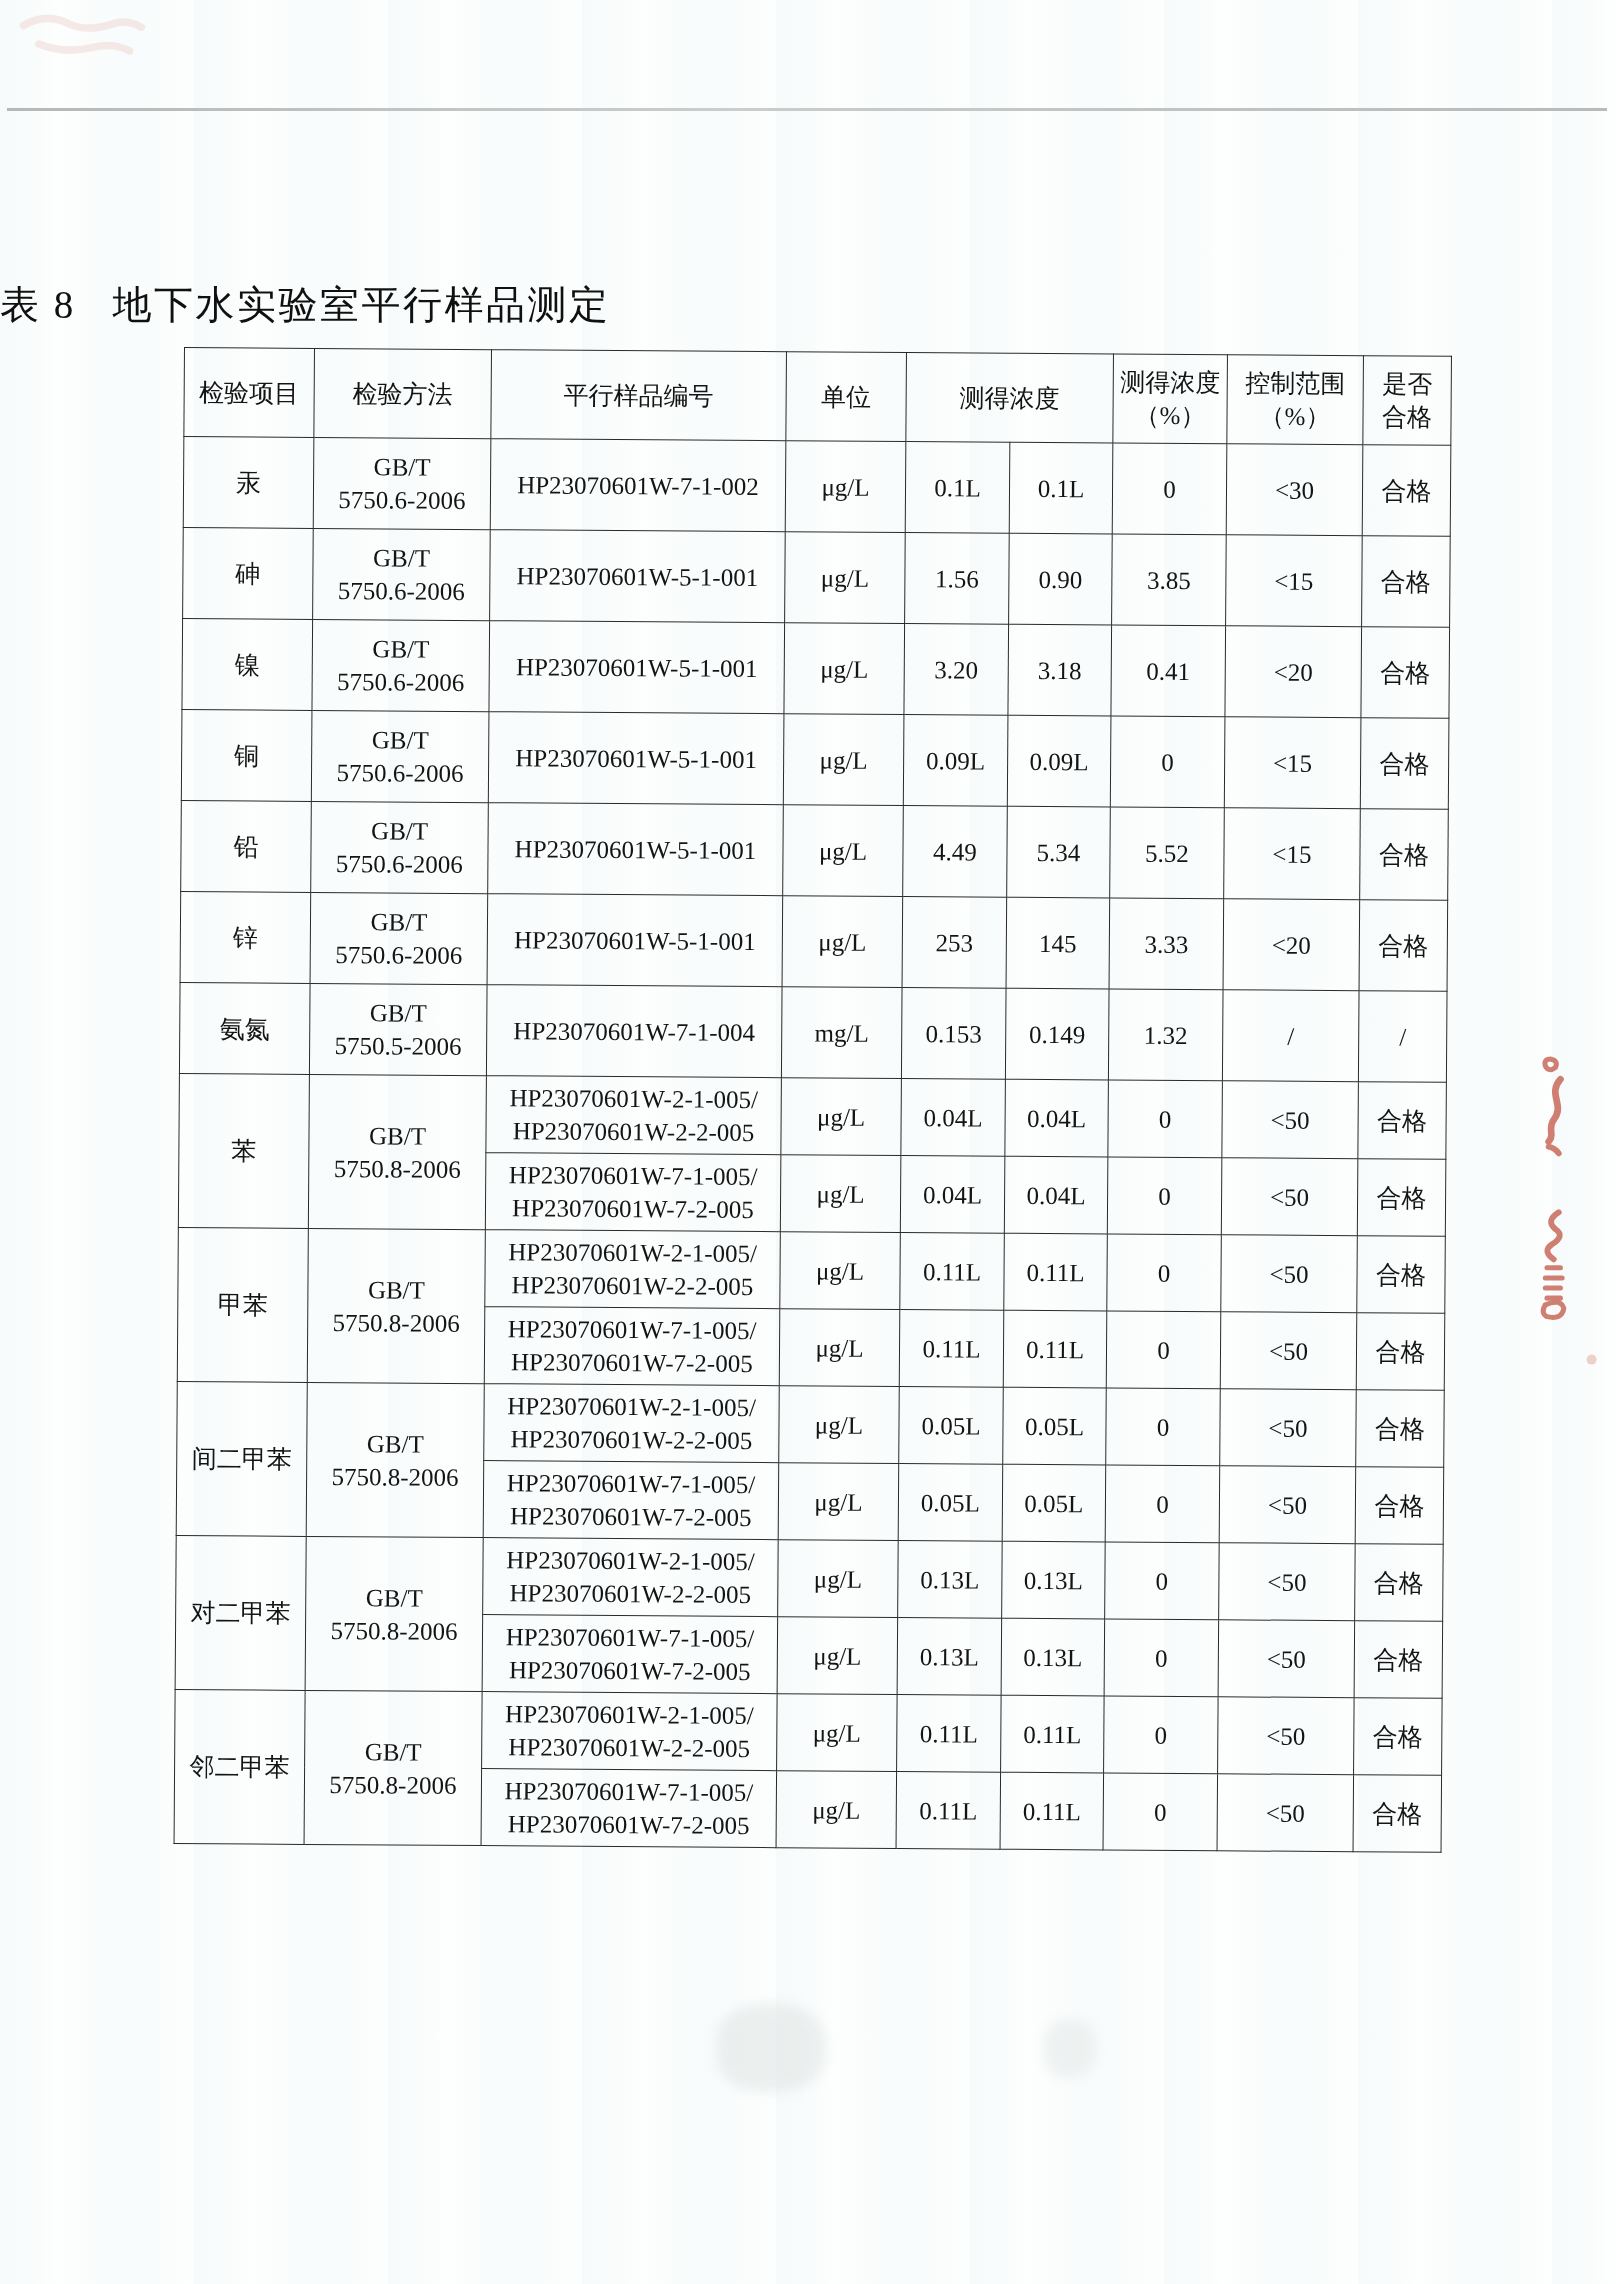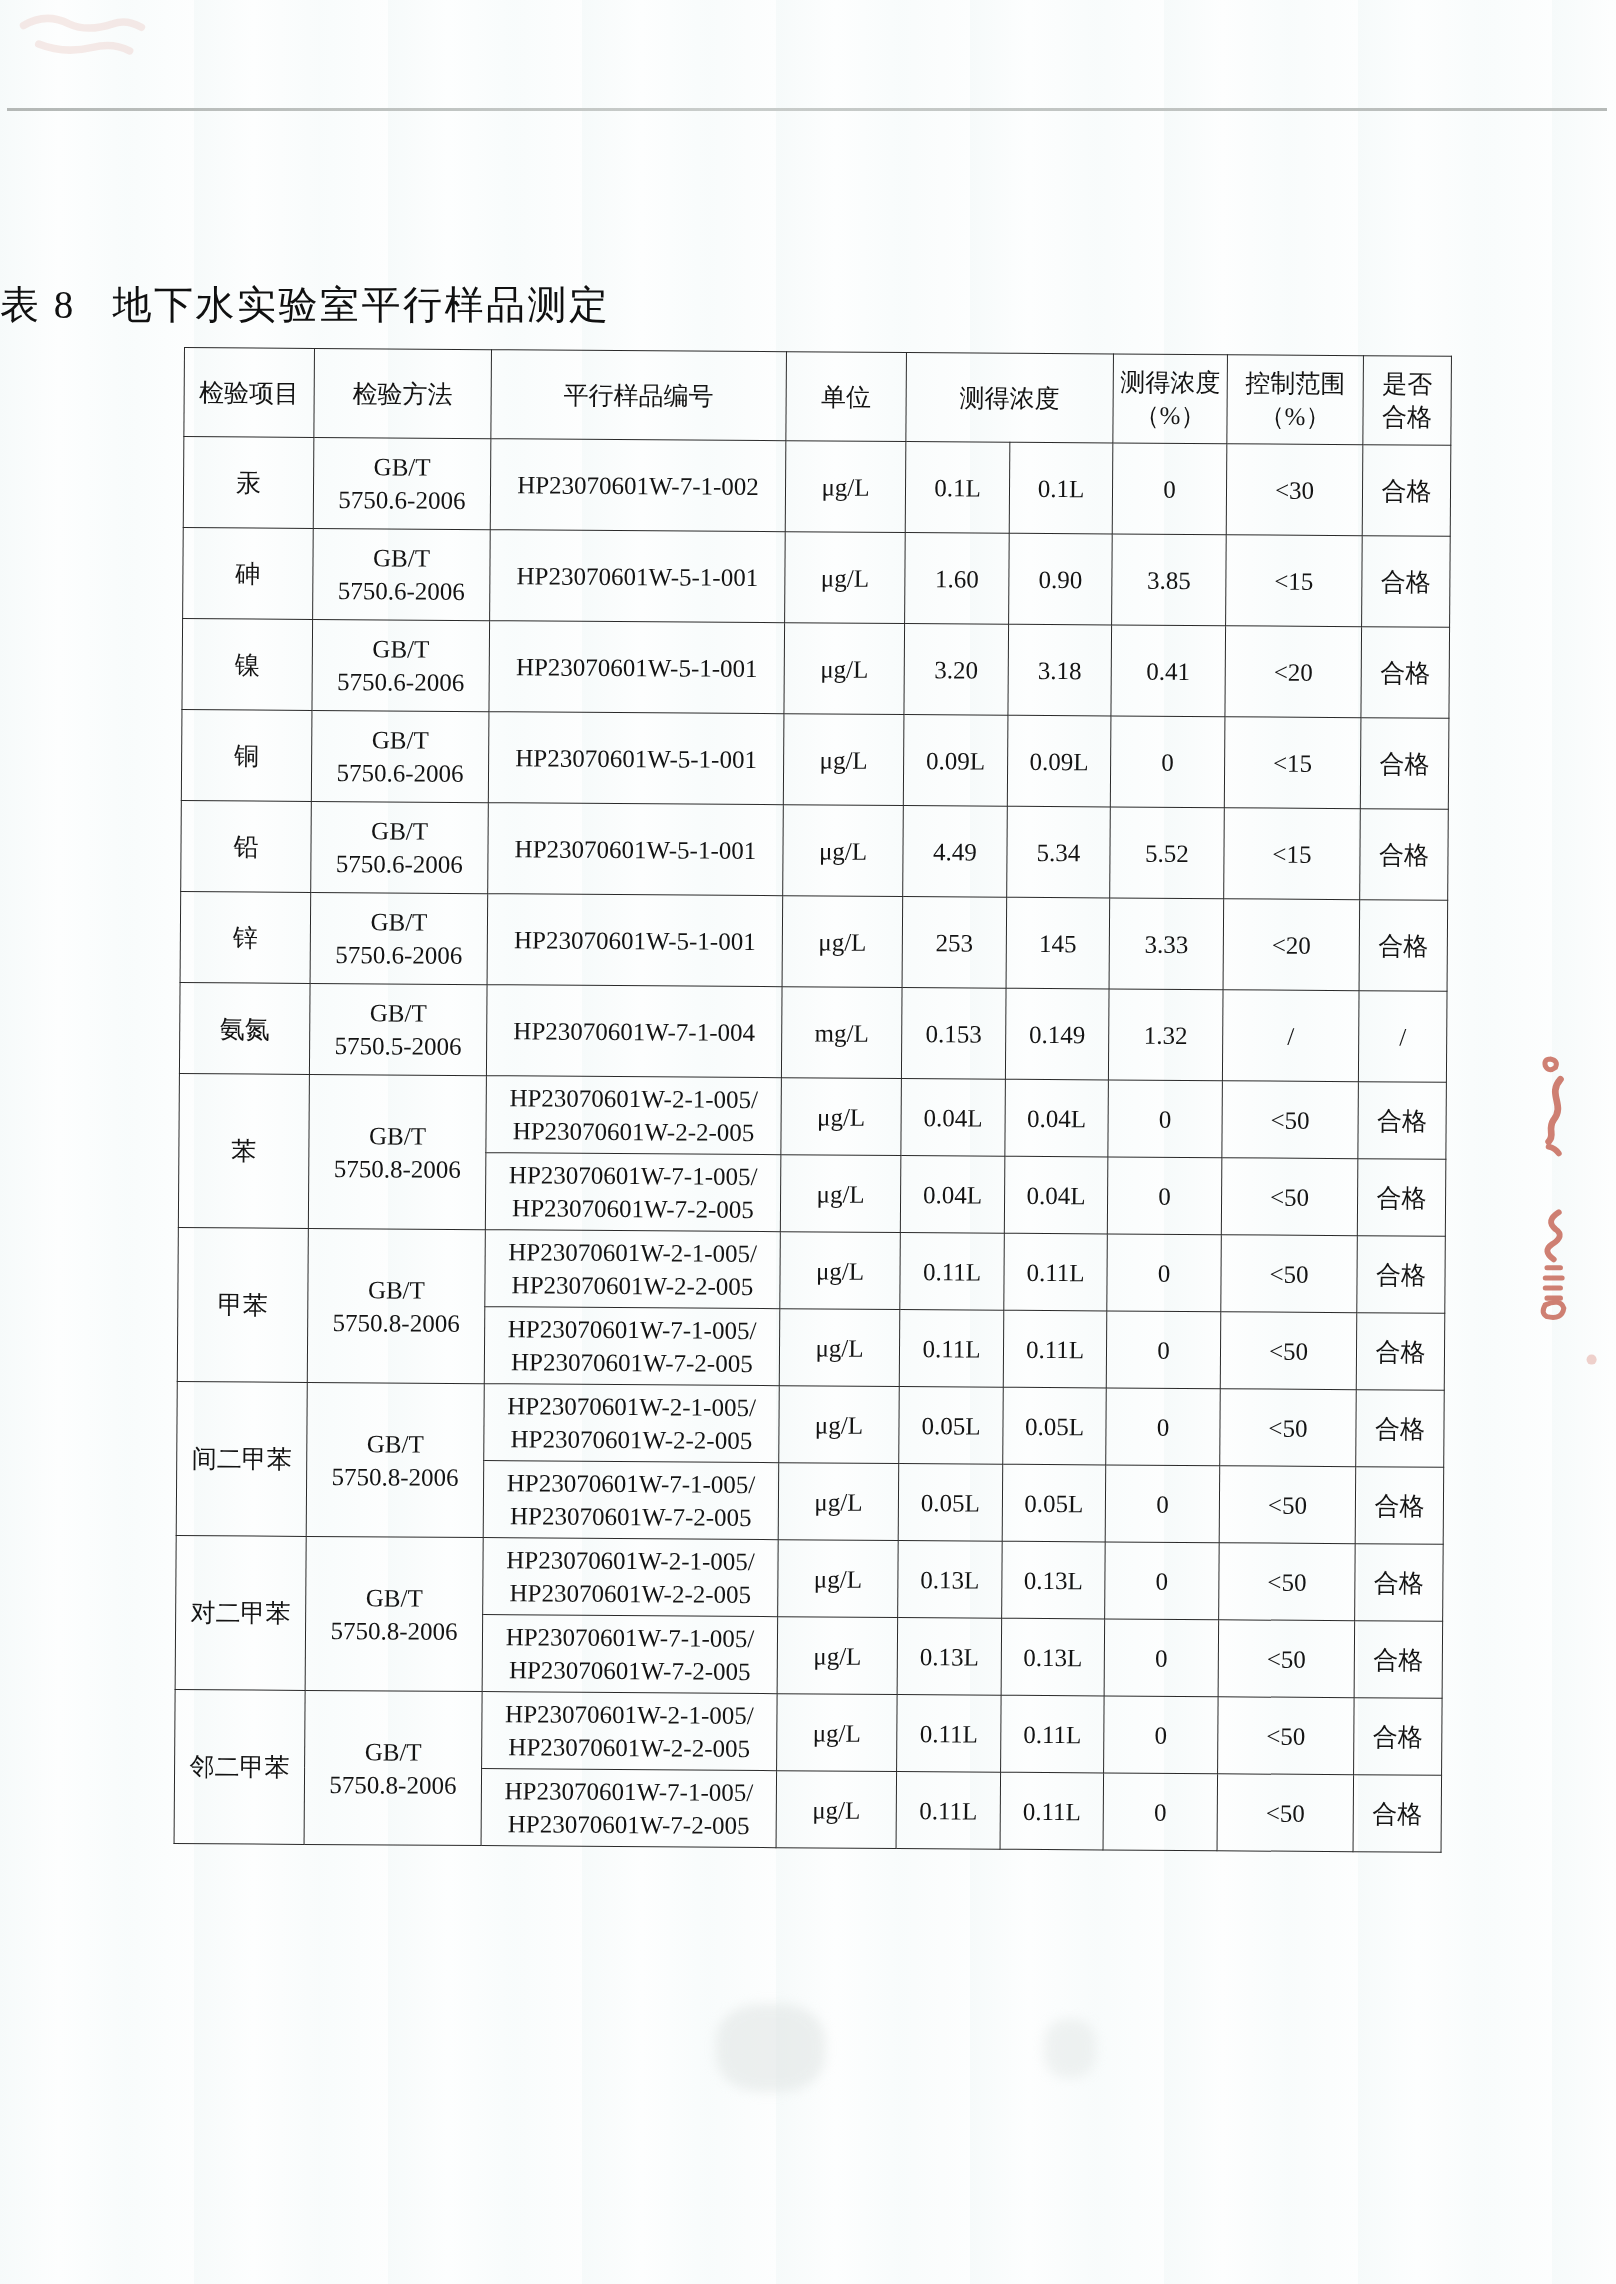--- a/index.html
+++ b/index.html
@@ -100,21 +100,21 @@
         <td>0</td>
         <td>&lt;30</td>
         <td>合格</td>
       </tr>
       <tr class="r-m">
         <td>砷</td>
         <td>GB/T
 5750.6-2006</td>
         <td class="c-samp">HP23070601W-5-1-001</td>
         <td>μg/L</td>
-        <td>1.60</td>
+        <td>1.56</td>
         <td>0.90</td>
         <td>3.85</td>
         <td>&lt;15</td>
         <td>合格</td>
       </tr>
       <tr class="r-m">
         <td>镍</td>
         <td>GB/T
 5750.6-2006</td>
         <td class="c-samp">HP23070601W-5-1-001</td>

